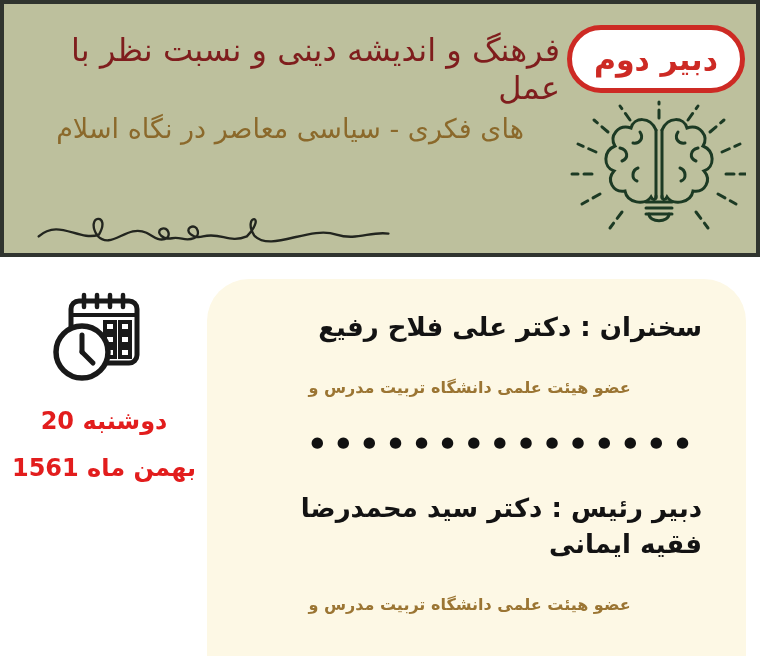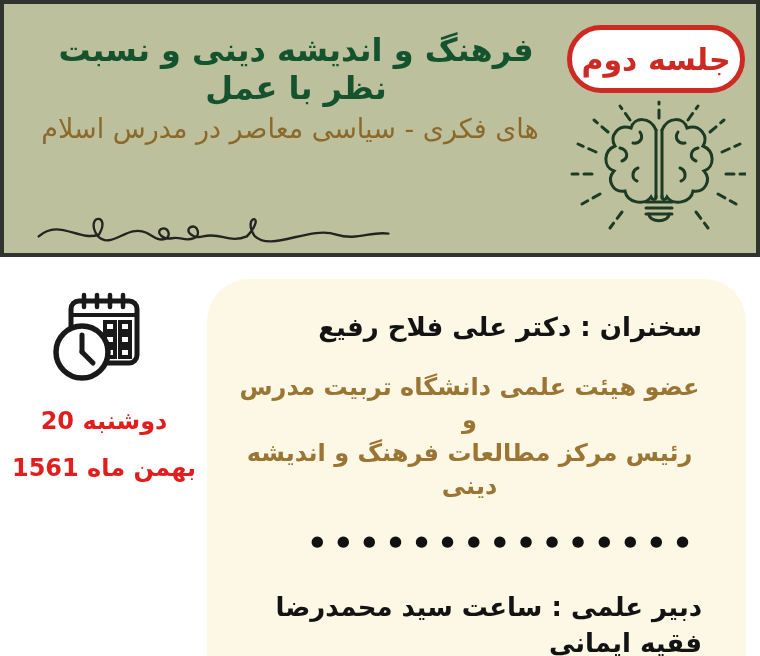--- a/index.html
+++ b/index.html
@@ -7,56 +7,56 @@
   body { font-family:"DejaVu Sans", sans-serif; }
   .poster { position:relative; width:760px; height:656px; overflow:hidden; background:#fff; direction:rtl; }
 
   
   .header { position:absolute; top:0; left:0; width:760px; height:257px;
             background:#bdc09d; border:4px solid #30342f; }
   .badge { position:absolute; top:21px; right:11px; width:178px; height:68px;
            background:#ffffff; border:5px solid #cd2a24; border-radius:34px;
            display:flex; align-items:center; justify-content:center;
            color:#cd2a24; font-weight:bold; font-size:30px; }
-  .title { position:absolute; top:27px; right:196px; left:28px; text-align:center;
-           font-size:32px; font-weight:bold; color:#14532d; }
+  .title { position:absolute; top:27px; right:196px; left:28px; text-align:right;
+           font-size:32px; font-weight:normal; color:#7f1d1d; }
   .subtitle { position:absolute; top:102px; right:210px; left:30px; text-align:center;
               font-size:27px; color:#8b692b; line-height:46px; }
   .squiggle-wrap { position:absolute; left:14px; top:205px; width:392px; height:42px; }
   .brain-wrap { position:absolute; top:96px; right:10px; width:176px; height:154px; }
 
   
   .cal-wrap { position:absolute; left:50px; top:289px; width:100px; height:104px; }
   .date-block { position:absolute; left:6px; top:398px; width:196px; text-align:center;
                 color:#e21d1d; font-weight:bold; font-size:24px; line-height:47px; }
   .card { position:absolute; left:207px; top:279px; width:539px; height:377px;
           background:#fdf8e5; border-radius:42px 42px 0 0; padding:30px 44px 6px 30px; }
   .person-name { font-size:26px; font-weight:bold; color:#131313; text-align:right; line-height:36px; }
-  .affil { margin-top:26px; font-size:24px; font-weight:bold; color:#9b7533;
+  .affil { margin-top:26px; font-size:16px; font-weight:bold; color:#9b7533;
            text-align:center; line-height:33px; }
   .dots { margin-top:24px; direction:ltr; text-align:right; letter-spacing:13px;
           font-size:15px; color:#111; line-height:28px; }
   .person-name.second { margin-top:34px; }
   svg { display:block; }
 </style>
 </head>
 <body>
 
 <div class="poster">
 
   <div class="header">
 
     <div class="badge">
-      <span>جلسه دوم</span>
+      <span>دبیر دوم</span>
     </div>
 
     <div class="title">فرهنگ و اندیشه دینی و نسبت نظر با عمل</div>
 
     <div class="subtitle">
-      <div>های فکری - سیاسی معاصر در مدرس اسلام</div>
+      <div>های فکری - سیاسی معاصر در نگاه اسلام</div>
     </div>
 
     <div class="brain-wrap">
       <svg width="176" height="154" viewBox="0 0 176 154" fill="none" stroke="#1c3a24">
         <g stroke-width="3" stroke-linecap="round">
           <path d="M86,30 L86,98"></path>
           <path d="M92,30 L92,98"></path>
           <path d="M86,30 C80,16 64,17 61,28 C48,24 39,36 45,46 C33,51 33,67 44,71 C36,80 43,93 55,91 C57,103 75,106 81,97 C83,101 86,100 86,96"></path>
           <path d="M92,30 C98,16 114,17 117,28 C130,24 139,36 133,46 C145,51 145,67 134,71 C142,80 135,93 123,91 C121,103 103,106 97,97 C95,101 92,100 92,96"></path>
           <path d="M70,32 C74,38 70,44 63,43"></path>
@@ -123,25 +123,24 @@
 
   <div class="date-block">
     <div>دوشنبه 20</div>
     <div>بهمن ماه 1561</div>
   </div>
 
   <div class="card">
     <div class="person-name">سخنران : دکتر علی فلاح رفیع</div>
     <div class="affil">
       <div>عضو هیئت علمی دانشگاه تربیت مدرس و</div>
-      <div>رئیس مرکز مطالعات فرهنگ و اندیشه دینی</div>
     </div>
 
     <div class="dots">●●●●●●●●●●●●●●●</div>
 
-    <div class="person-name second">دبیر علمی : ساعت سید محمدرضا فقیه ایمانی</div>
+    <div class="person-name second">دبیر رئیس : دکتر سید محمدرضا فقیه ایمانی</div>
     <div class="affil">
       <div>عضو هیئت علمی دانشگاه تربیت مدرس و</div>
 
     </div>
   </div>
 
 </div>
 
 </body></html>

